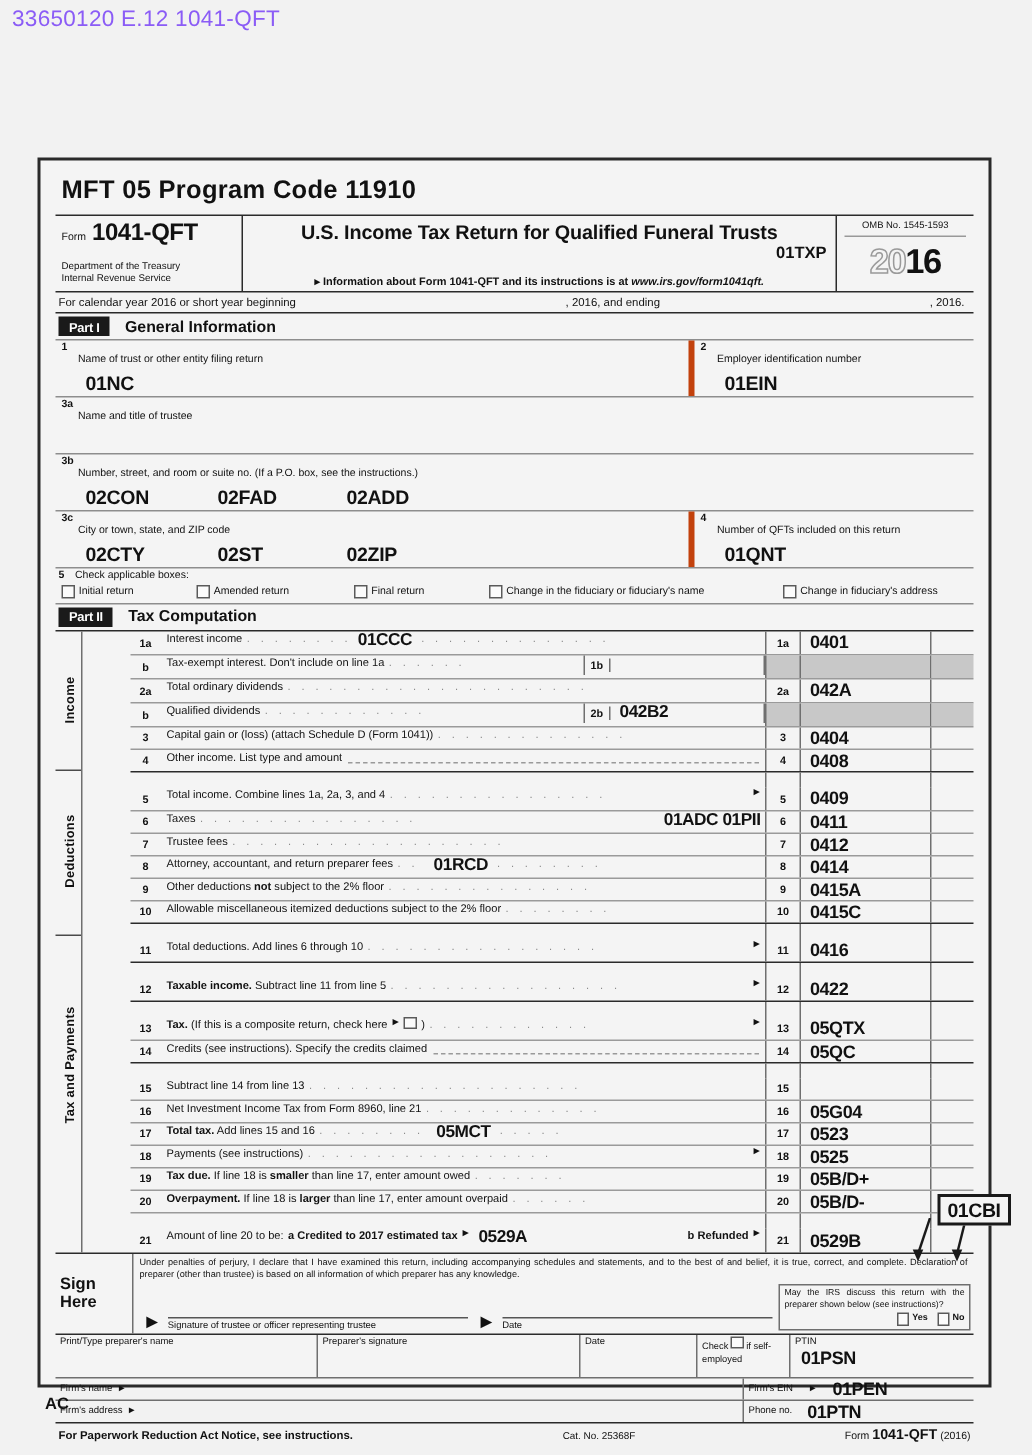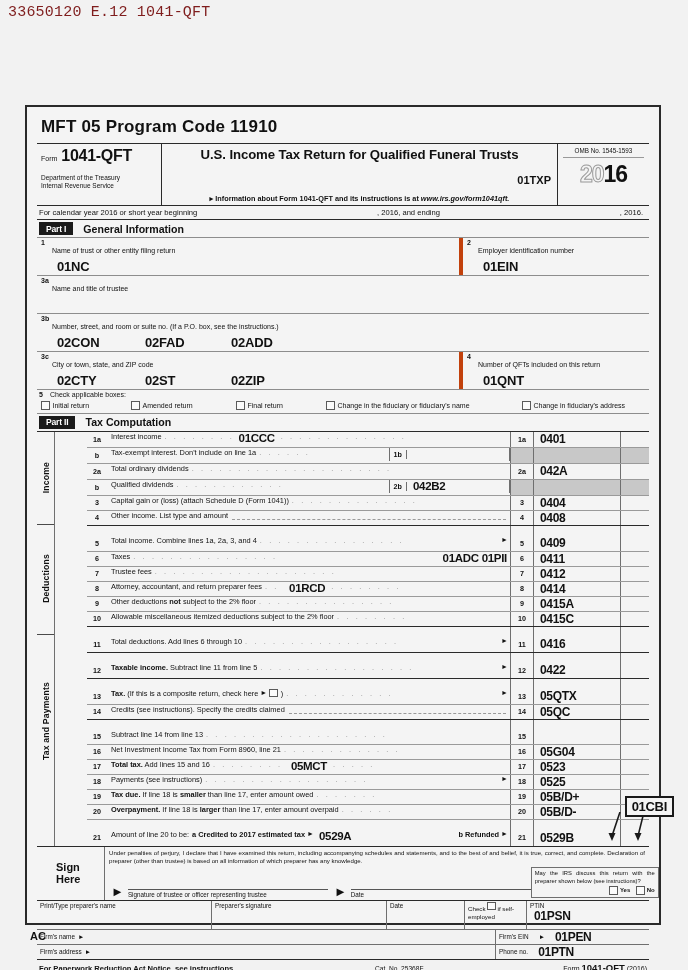--- a/index.html
+++ b/index.html
@@ -6,22 +6,22 @@
   body{
     width:688px;height:970px;
     background:#f2f2f2;
     font-family:"Liberation Sans", sans-serif;
     color:#111;
     position:relative;
     overflow:hidden;
   }
   .doc-id{
     position:absolute;left:8px;top:4px;
-    font-family:Liberation Mono, monospace;
-    font-size:15px;color:#7f1d1d;letter-spacing:.2px;
+    font-family:Liberation Sans, sans-serif;
+    font-size:15px;color:#8b5cf6;letter-spacing:.2px;
   }
   .bottom-mark{
     position:absolute;left:30px;top:930px;
     font-size:11px;font-weight:bold;color:#111;
   }
   .form-outer{
     position:absolute;left:25px;top:105px;
     width:636px;height:820px;
     border:2px solid #2a2a2a;
     background:#f4f4f4;
@@ -43,21 +43,21 @@
     width:125px;box-sizing:border-box;
     border-right:1.6px solid #2a2a2a;
     padding:3px 4px 2px 4px;
   }
   .mh-formline{display:flex;align-items:baseline;gap:4px;}
   .mh-formword{font-size:7px;}
   .mh-formnum{font-size:16px;font-weight:bold;letter-spacing:-.3px;}
   .mh-dept{font-size:6.5px;line-height:1.25;margin-top:9px;}
   .mh-center{flex:1;padding:3px 6px 2px 6px;text-align:center;position:relative;}
   .mh-title{font-size:13.2px;font-weight:bold;letter-spacing:-.1px;line-height:1.15;}
-  .mh-code{font-size:11px;font-weight:bold;text-align:right;margin-top:12px;}
+  .mh-code{font-size:11px;font-weight:bold;text-align:right;margin-top:1px;}
   .mh-info{font-size:7.3px;font-weight:bold;margin-top:8px;text-align:center;}
   .mh-info i{font-style:italic;}
   .mh-right{
     width:92px;box-sizing:border-box;
     border-left:1.6px solid #2a2a2a;
     padding:3px 5px;text-align:center;
   }
   .mh-omb{font-size:6.3px;border-bottom:.7px solid #999;padding-bottom:3px;}
   .mh-year{font-size:23px;font-weight:bold;letter-spacing:-1px;margin-top:3px;}
   .mh-year .ghost{color:#f4f4f4;-webkit-text-stroke:1px #9a9a9a;}
@@ -171,21 +171,21 @@
   }
   .spacer-row{min-height:10px;}
 
   
   .signblock{display:flex;border-top:1.6px solid #2a2a2a;}
   .sb-label{
     width:48px;flex:0 0 48px;
     border-right:1px solid #6f6f6f;
     display:flex;flex-direction:column;justify-content:center;
     padding-left:3px;
-    font-size:11px;font-weight:bold;line-height:1.15;margin-left:16px;
+    font-size:11px;font-weight:bold;line-height:1.15;
   }
   .sb-main{flex:1;min-width:0;}
   .perjury{
     font-size:6.1px;line-height:1.35;padding:2px 4px 2px 4px;text-align:justify;
   }
   .sig-row{display:flex;align-items:flex-end;padding:0 0 2px 0;}
   .sig-cell{display:flex;align-items:flex-end;padding-left:6px;}
   .bigarrow{font-size:13px;line-height:.8;padding-right:4px;}
   .sig-line{border-bottom:1px solid #555;height:12px;}
   .sig-cap{font-size:6.3px;padding-top:1px;}

